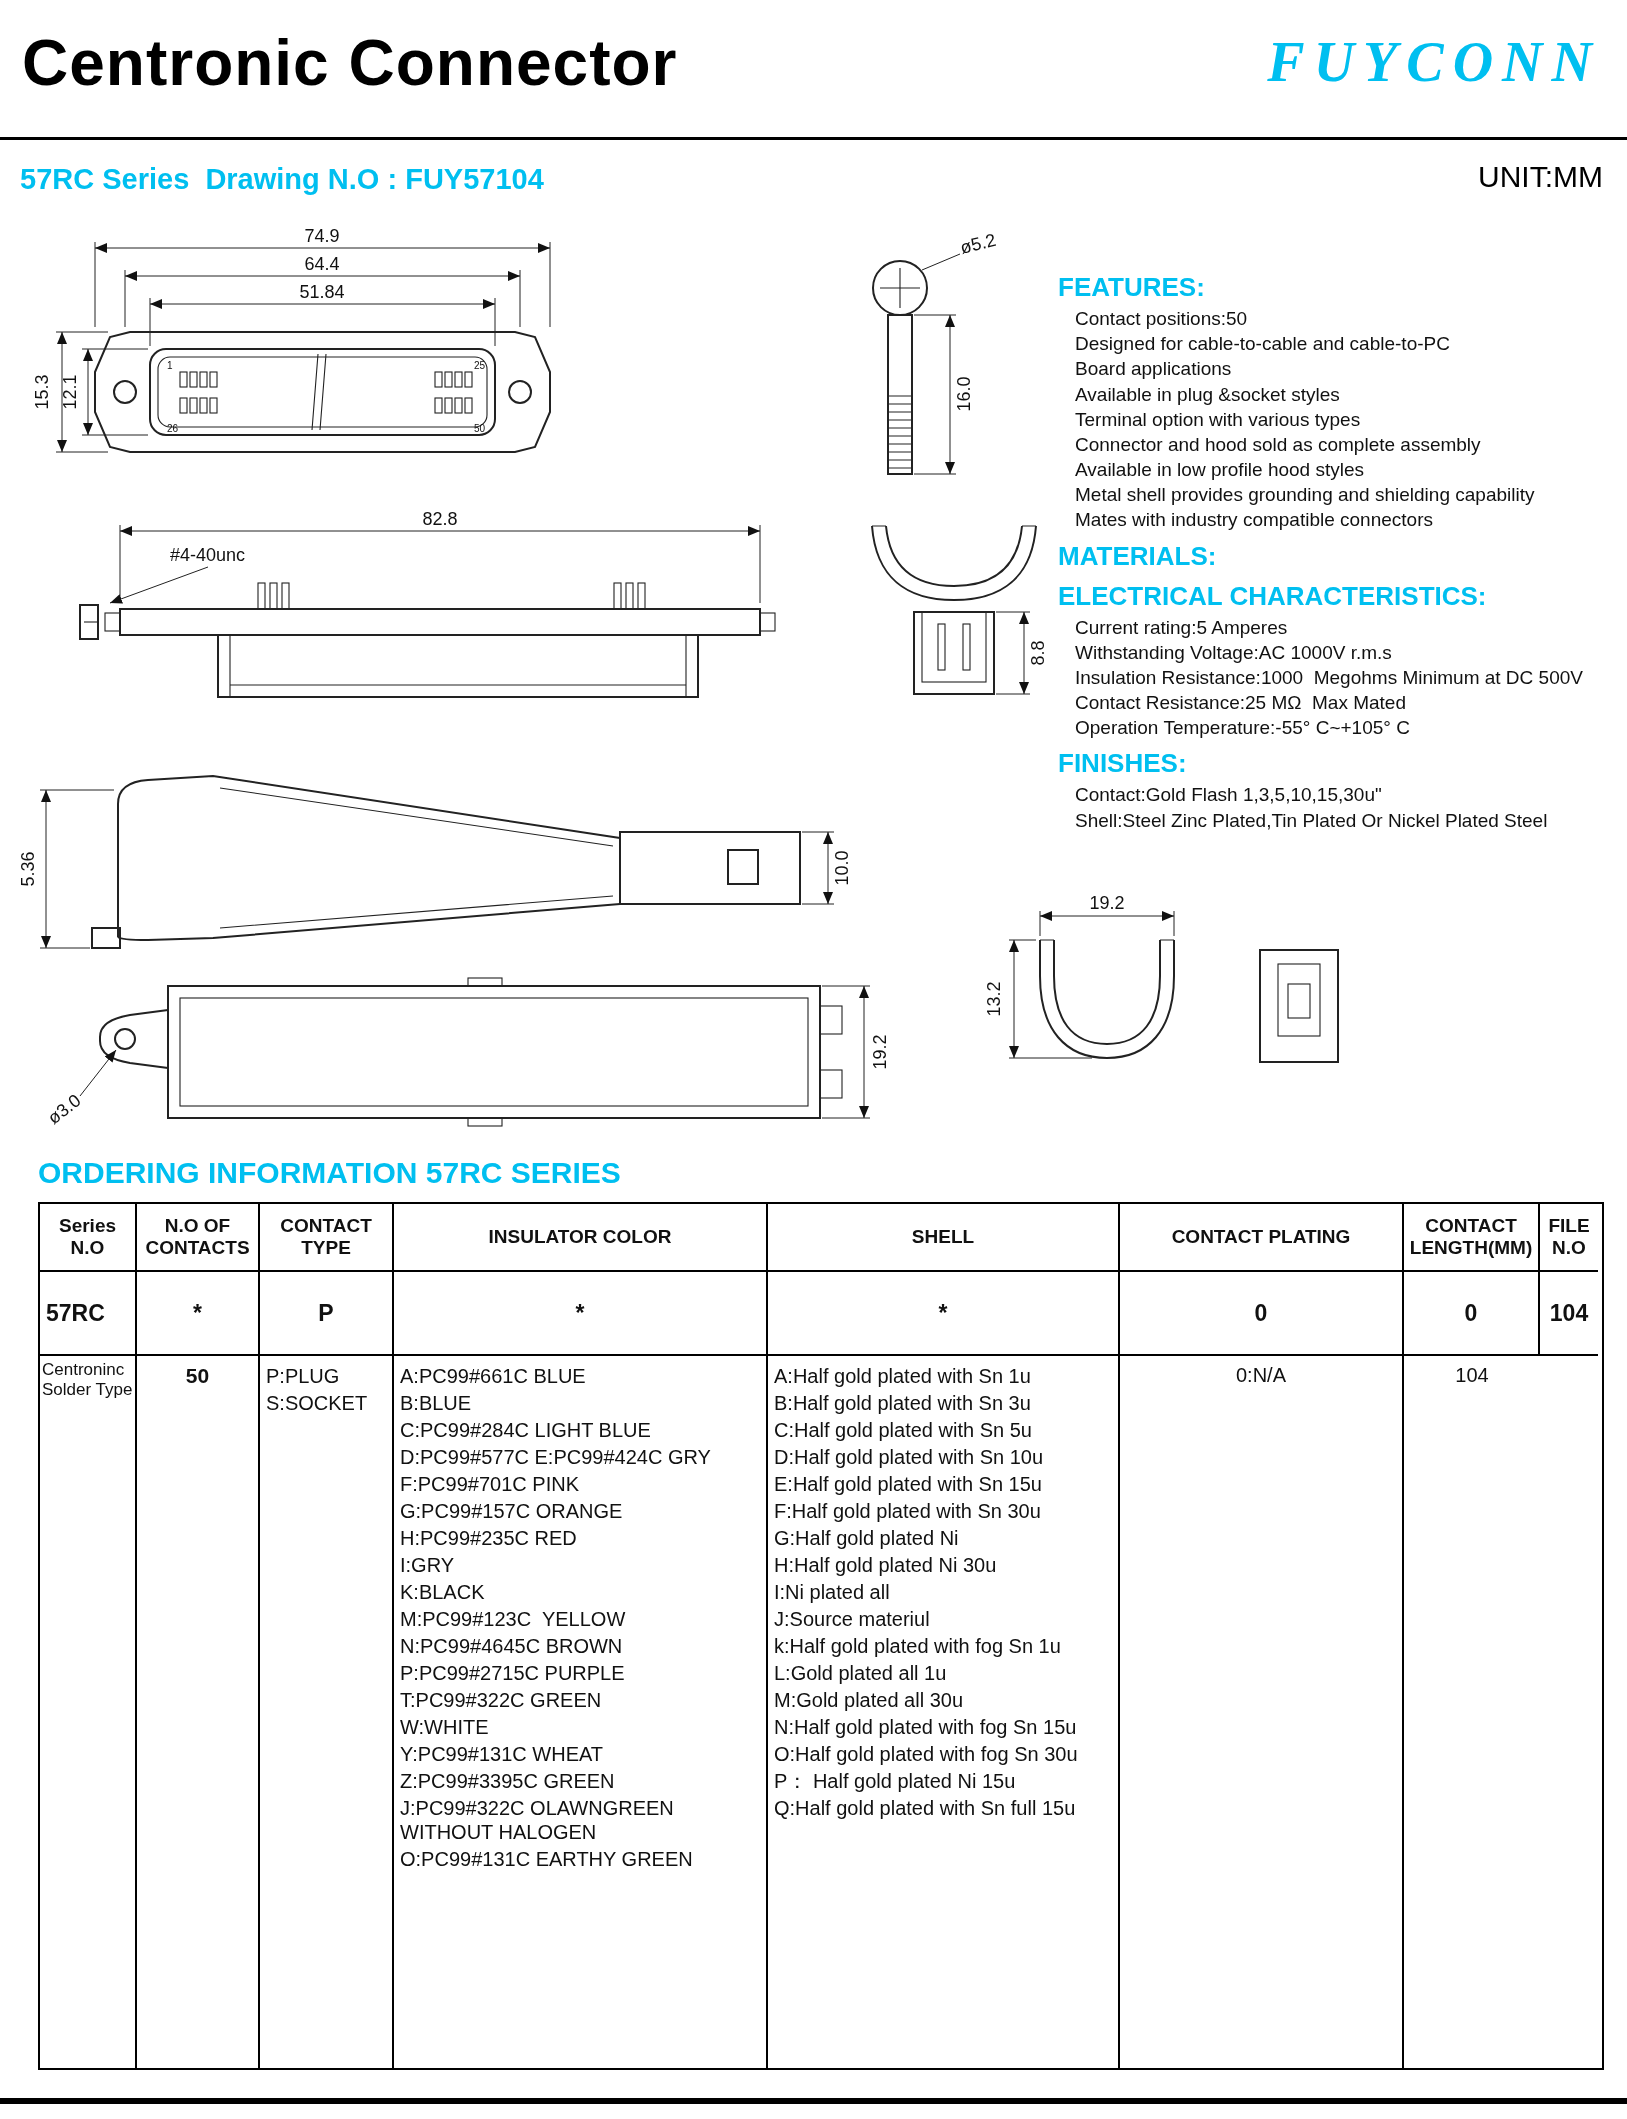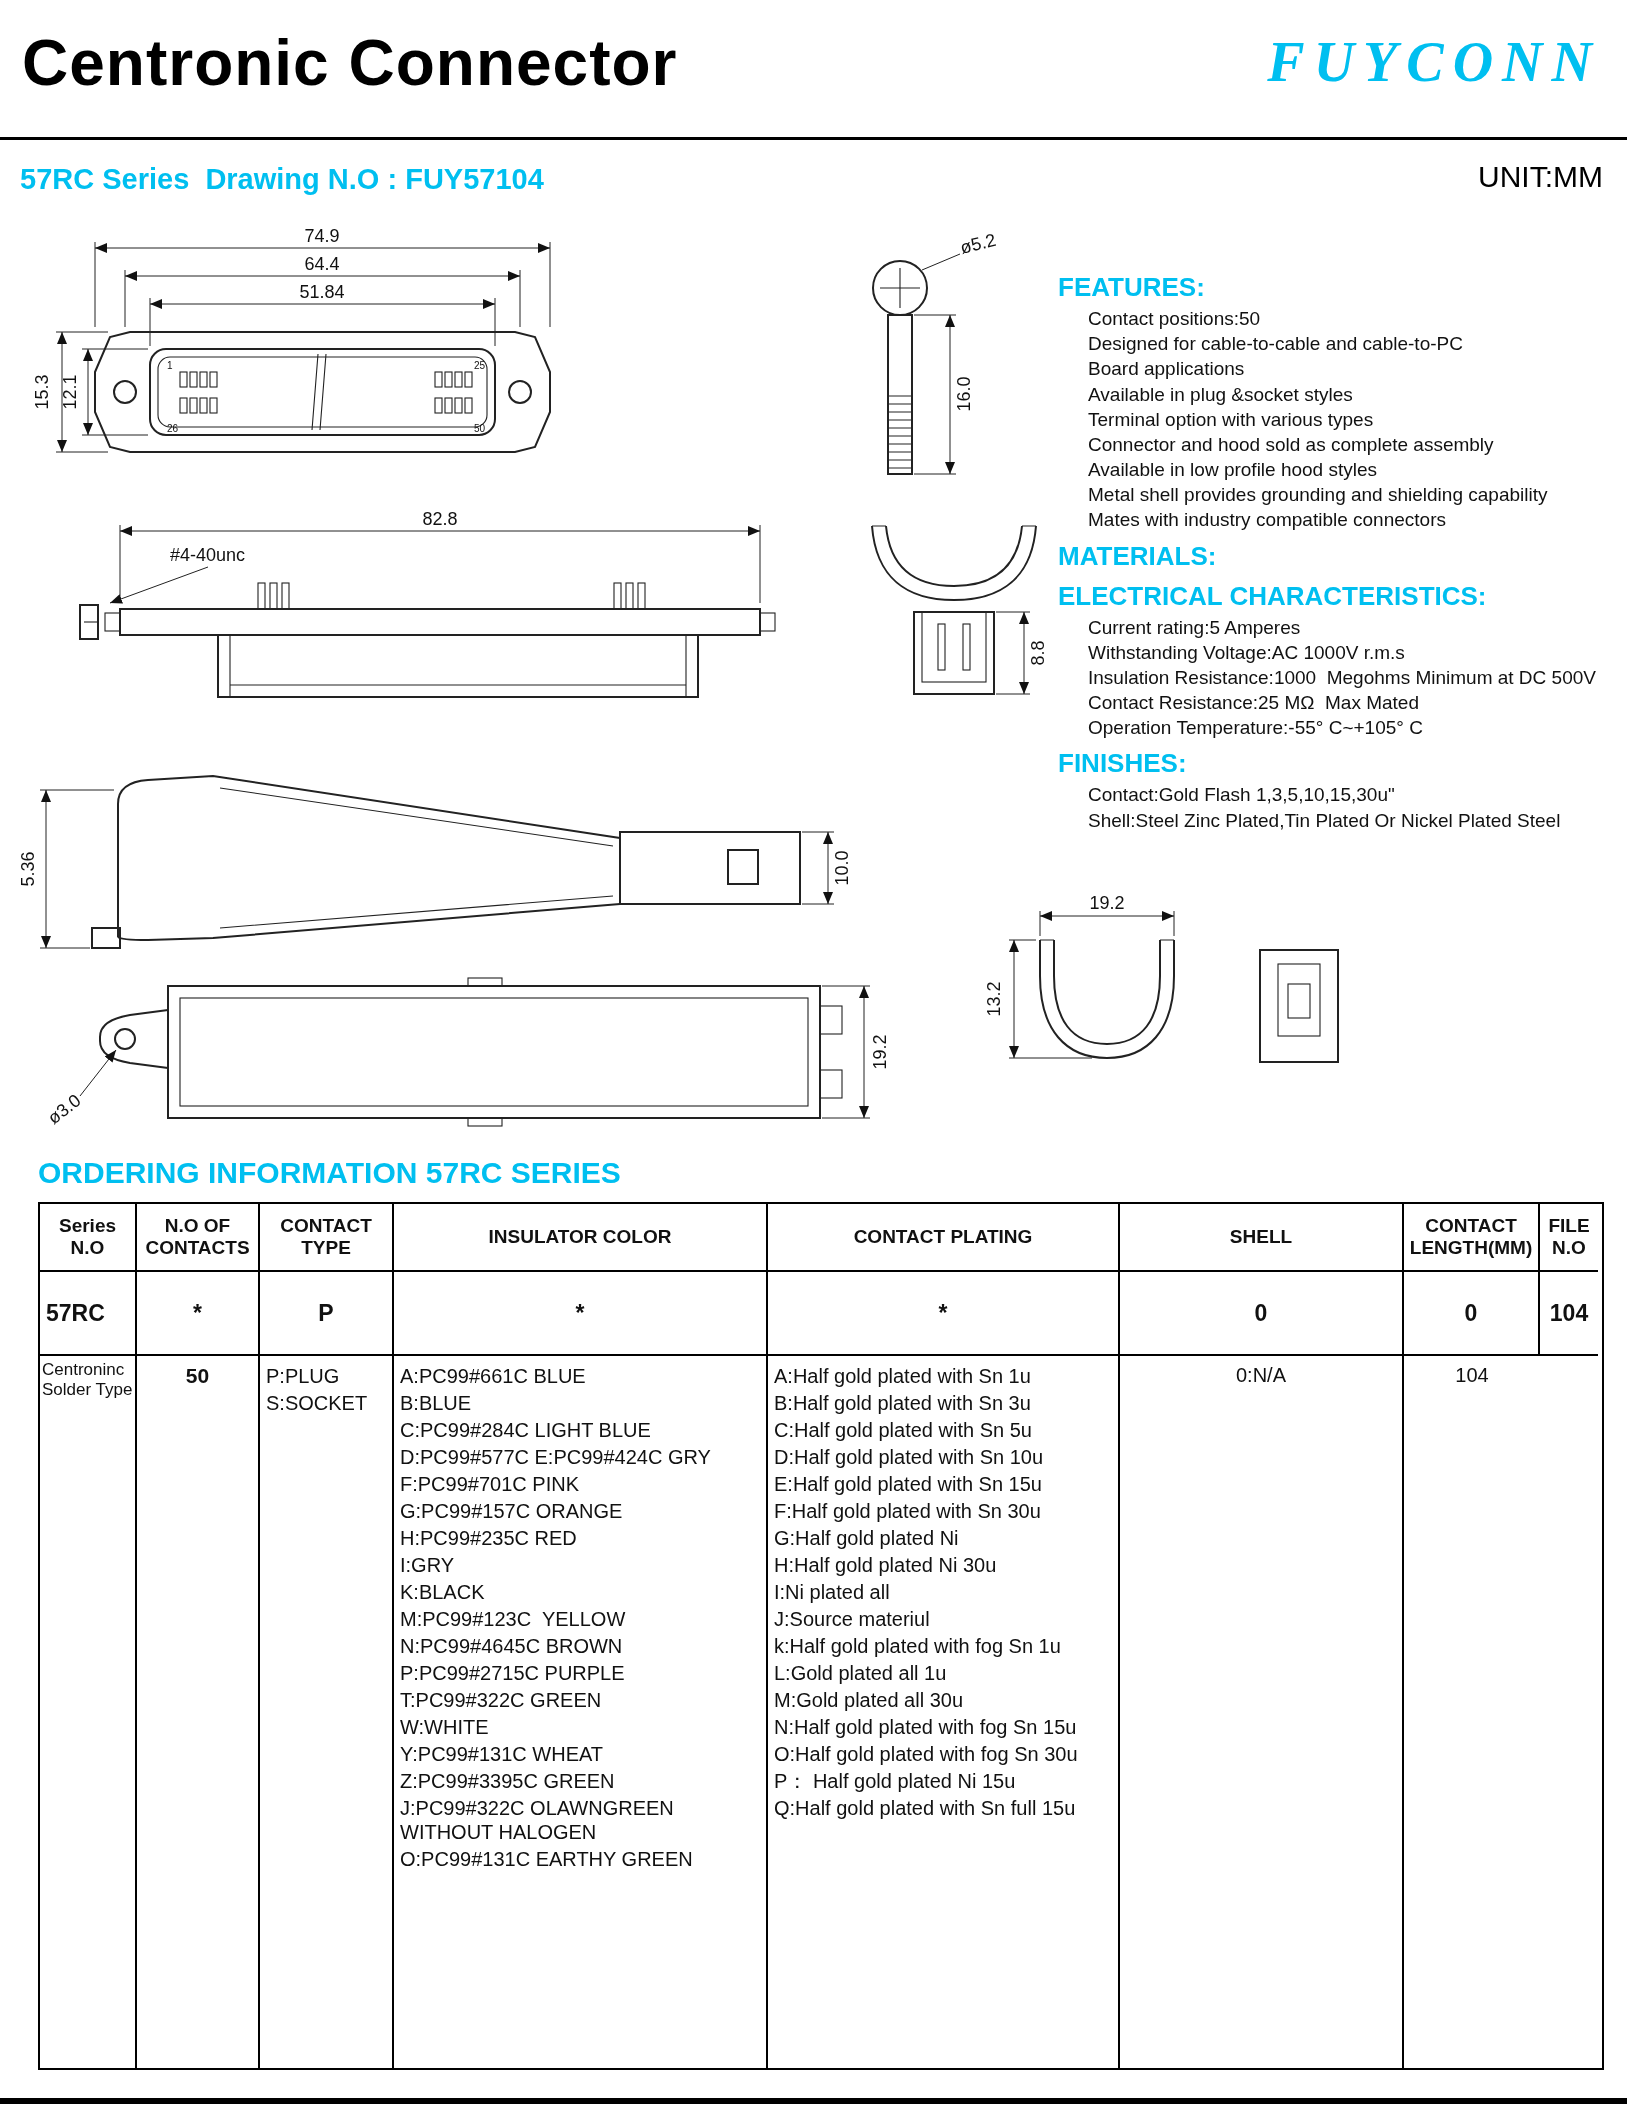--- a/index.html
+++ b/index.html
@@ -18,21 +18,21 @@
   svg.draw .outline{fill:none;stroke:#222;stroke-width:2}
   svg.draw .thin{fill:none;stroke:#222;stroke-width:1.1}
   svg.draw .dim{fill:none;stroke:#222;stroke-width:1}
   svg.draw text{font-family:"Liberation Sans",sans-serif;font-size:18px;fill:#111}
   svg.draw text.pin{font-size:10px}
 
   .specs{left:1058px;top:260px;width:566px}
   .spec-h{color:#00bff0;font-size:26px;font-weight:700;margin:9px 0 4px 0}
   .spec-h.first{margin-top:12px}
   .spec-list{padding-left:14px;font-size:19px;line-height:1.22}
-  .spec-list .li{margin:0 0 2px 16px;white-space:pre-wrap}
+  .spec-list .li{margin:0 0 2px 3px;white-space:pre-wrap}
 
   .order-h{left:38px;top:1156px;font-size:30px;font-weight:700;color:#00bff0}
 
   .otable{left:38px;top:1202px;width:1562px;border:2px solid #000}
   .tr{display:grid;grid-template-columns:97px 123px 134px 374px 352px 284px 136px 58px}
   .c{border-right:2px solid #000;box-sizing:border-box;padding:4px 6px;overflow:hidden}
   .c:last-child{border-right:none}
   .tr-head{height:68px}
   .tr-head .c{display:flex;align-items:center;justify-content:center;text-align:center;
               font-weight:700;font-size:19px;line-height:1.15;white-space:pre-line;border-bottom:2px solid #000}
@@ -313,22 +313,22 @@
 
   <div class="abs otable">
     <div class="tr tr-head">
       <div class="c">Series
 N.O</div>
       <div class="c">N.O OF
 CONTACTS</div>
       <div class="c">CONTACT
 TYPE</div>
       <div class="c">INSULATOR COLOR</div>
+      <div class="c">SHELL</div>
       <div class="c">CONTACT PLATING</div>
-      <div class="c">SHELL</div>
       <div class="c">CONTACT
 LENGTH(MM)</div>
       <div class="c">FILE
 N.O</div>
     </div>
     <div class="tr tr-code">
       <div class="c left">57RC</div>
       <div class="c">*</div>
       <div class="c">P</div>
       <div class="c">*</div>

